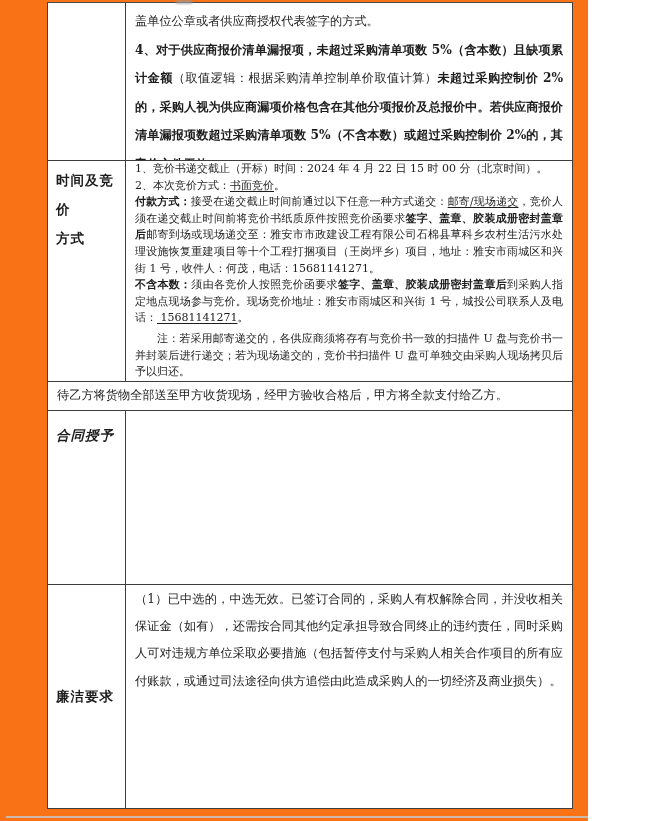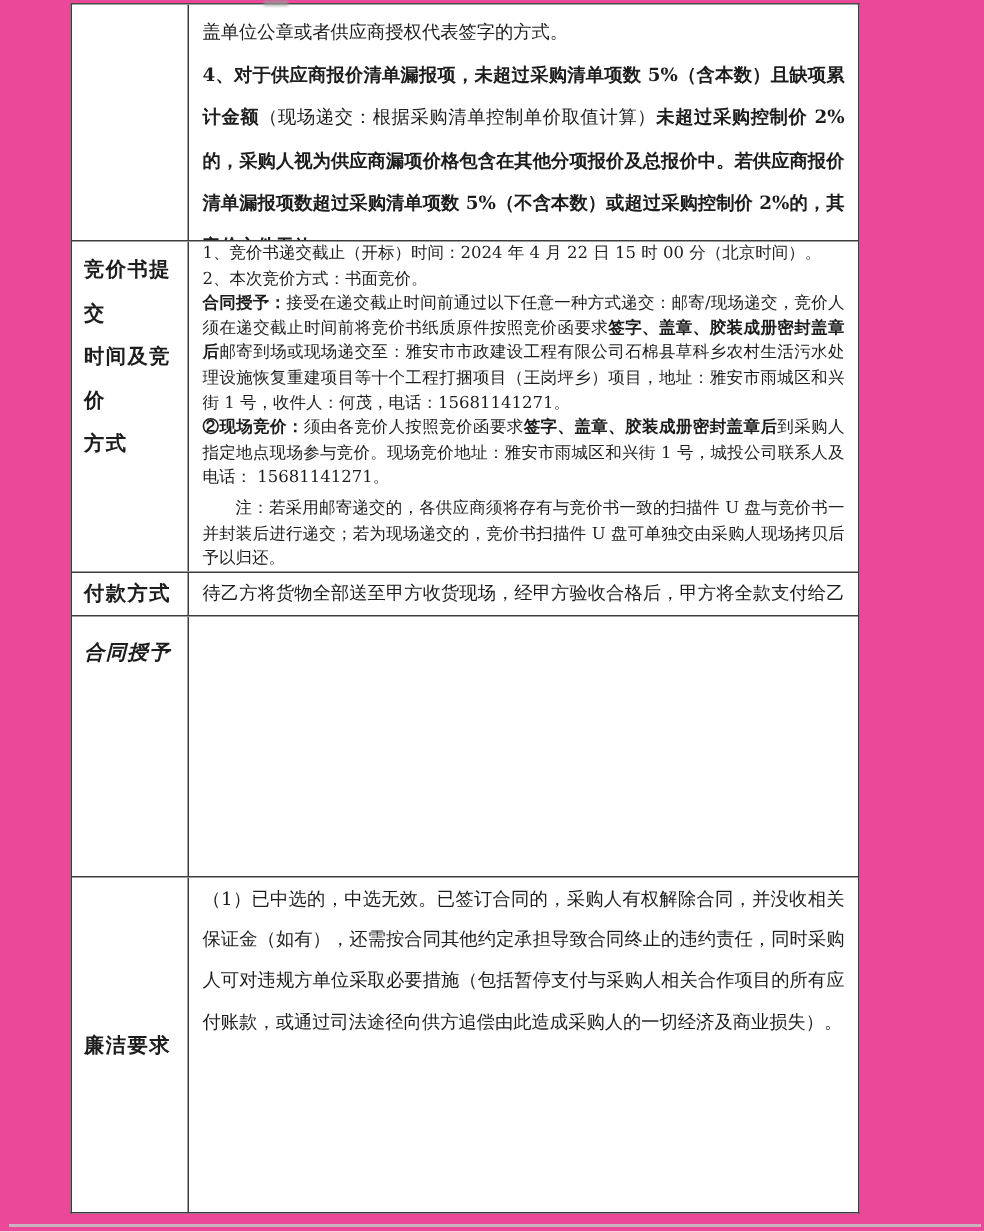--- a/index.html
+++ b/index.html
@@ -2,21 +2,21 @@
 <html><head>
 <meta charset="utf-8">
 <style>
   html,body{margin:0;padding:0;}
   body{
     width:656px;height:821px;
     background:#ffffff;
     font-family:"DejaVu Serif","Liberation Serif",serif;
     color:#1d1d1d;
   }
-  .page{position:relative;width:656px;height:821px;background:#ec4899;overflow:hidden;}
+  .page{position:relative;width:588px;height:821px;background:#f97316;overflow:hidden;}
   .doc-table{
     position:absolute;left:47px;top:2px;width:526px;height:807px;
     box-sizing:border-box;background:#ffffff;
     border-left:1.5px solid #3d3d3d;
     border-right:1.5px solid #3d3d3d;
     border-top:1px solid #4a4a4a;
     border-bottom:1.5px solid #3d3d3d;
     display:flex;flex-direction:column;
   }
   .row{display:flex;box-sizing:border-box;overflow:hidden;}
@@ -36,21 +36,21 @@
   .label-lines{padding-top:5px;line-height:29px;}
   .label-top{padding-top:10px;line-height:28px;font-style:italic;}
   .label-center{display:flex;align-items:center;padding-top:0;}
   .content{
     flex:1;padding:0 9px;
     text-align:justify;text-justify:inter-character;
     word-break:break-all;overflow:hidden;
   }
   .content .para{margin:0;}
   .b{font-weight:bold;}
-  .u{text-underline-offset:2px;}
+  .u{text-decoration:underline;text-underline-offset:2px;}
   .content-r1{font-size:12.2px;line-height:28.6px;padding-top:4px;}
   .content-r2{font-size:11px;line-height:16.6px;padding-top:0;}
   .content-r2 .para.indent{text-indent:2em;margin-top:4px;}
   .content-r3{font-size:12.2px;line-height:27px;}
   .content-r4{font-size:12.2px;line-height:28.2px;padding-top:5px;}
   .content-r5{font-size:12.2px;line-height:27.2px;padding-top:1px;}
   .content-r5 .para + .para{margin-top:20px;}
   .smudge{
     position:absolute;left:176px;top:0;width:16px;height:4px;
     background:#9a9a9a;filter:blur(1px);opacity:.75;
@@ -63,41 +63,39 @@
 </head>
 <body>
 
 <div class="page">
   <div class="doc-table">
 
     <div class="row row-1">
       <div class="cell label"></div>
       <div class="cell content content-r1">
           <p class="para"><span>盖单位公章或者供应商授权代表签字的方式。</span></p>
-          <p class="para"><span class="b">4、对于供应商报价清单漏报项，未超过采购清单项数 5%（含本数）且缺项累计金额</span><span>（现场递交：根据采购清单控制单价取值计算）</span><span class="b">未超过采购控制价 2%的，采购人视为供应商漏项价格包含在其他分项报价及总报价中。若供应商报价清单漏报项数超过采购清单项数 5%（不含本数）或超过采购控制价 2%的，其竞价文件无效。</span></p>
+          <p class="para"><span class="b">4、对于供应商报价清单漏报项，未超过采购清单项数 5%（含本数）且缺项累计金额</span><span>（取值逻辑：根据采购清单控制单价取值计算）</span><span class="b">未超过采购控制价 2%的，采购人视为供应商漏项价格包含在其他分项报价及总报价中。若供应商报价清单漏报项数超过采购清单项数 5%（不含本数）或超过采购控制价 2%的，其竞价文件无效。</span></p>
         </div>
     </div>
 
     <div class="row row-2">
       <div class="cell label label-lines">
-          <div>竞价书提交</div>
           <div>时间及竞价</div>
           <div>方式</div>
         </div>
       <div class="cell content content-r2">
           <p class="para"><span>1、竞价书递交截止（开标）时间：2024 年 4 月 22 日 15 时 00 分（北京时间）。</span></p>
           <p class="para"><span>2、本次竞价方式：</span><span class="u">书面竞价</span><span>。</span></p>
-          <p class="para"><span class="b">合同授予：</span><span>接受在递交截止时间前通过以下任意一种方式递交：</span><span class="u">邮寄/现场递交</span><span>，竞价人须在递交截止时间前将竞价书纸质原件按照竞价函要求</span><span class="b">签字、盖章、胶装成册密封盖章后</span><span>邮寄到场或现场递交至：雅安市市政建设工程有限公司石棉县草科乡农村生活污水处理设施恢复重建项目等十个工程打捆项目（王岗坪乡）项目，地址：雅安市雨城区和兴街 1 号，收件人：何茂，电话：15681141271。</span></p>
-          <p class="para"><span class="b">②现场竞价：</span><span>须由各竞价人按照竞价函要求</span><span class="b">签字、盖章、胶装成册密封盖章后</span><span>到采购人指定地点现场参与竞价。现场竞价地址：雅安市雨城区和兴街 1 号，城投公司联系人及电话：</span><span class="u"> 15681141271</span><span>。</span></p>
+          <p class="para"><span class="b">付款方式：</span><span>接受在递交截止时间前通过以下任意一种方式递交：</span><span class="u">邮寄/现场递交</span><span>，竞价人须在递交截止时间前将竞价书纸质原件按照竞价函要求</span><span class="b">签字、盖章、胶装成册密封盖章后</span><span>邮寄到场或现场递交至：雅安市市政建设工程有限公司石棉县草科乡农村生活污水处理设施恢复重建项目等十个工程打捆项目（王岗坪乡）项目，地址：雅安市雨城区和兴街 1 号，收件人：何茂，电话：15681141271。</span></p>
+          <p class="para"><span class="b">不含本数：</span><span>须由各竞价人按照竞价函要求</span><span class="b">签字、盖章、胶装成册密封盖章后</span><span>到采购人指定地点现场参与竞价。现场竞价地址：雅安市雨城区和兴街 1 号，城投公司联系人及电话：</span><span class="u"> 15681141271</span><span>。</span></p>
           <p class="para indent"><span>注：若采用邮寄递交的，各供应商须将存有与竞价书一致的扫描件 U 盘与竞价书一并封装后进行递交；若为现场递交的，竞价书扫描件 U 盘可单独交由采购人现场拷贝后予以归还。</span></p>
         </div>
     </div>
 
     <div class="row row-3">
-      <div class="cell label label-center">付款方式</div>
       <div class="cell content content-r3">
           <p class="para"><span>待乙方将货物全部送至甲方收货现场，经甲方验收合格后，甲方将全款支付给乙方。</span></p>
         </div>
     </div>
 
     <div class="row row-4">
       <div class="cell label label-top">合同授予</div>
     </div>
 
     <div class="row row-5">

